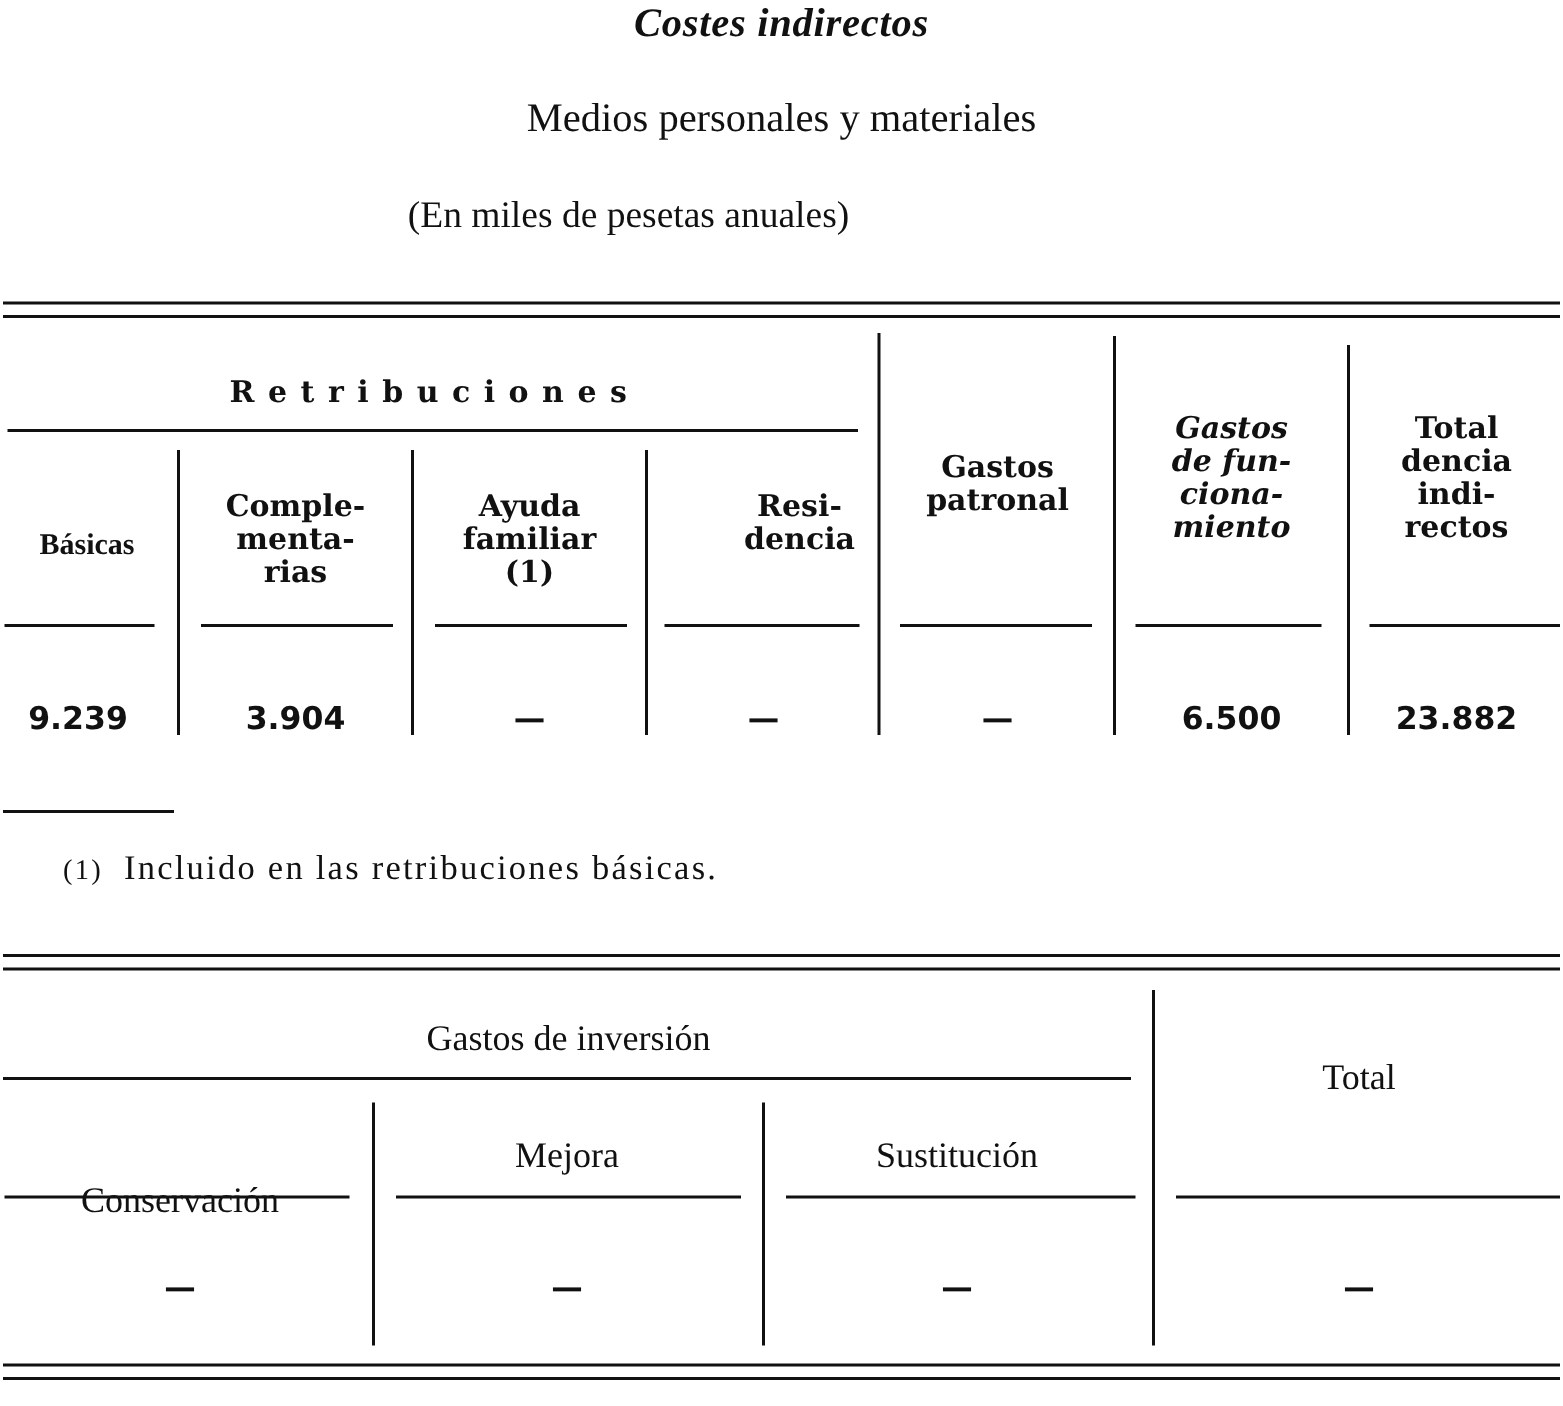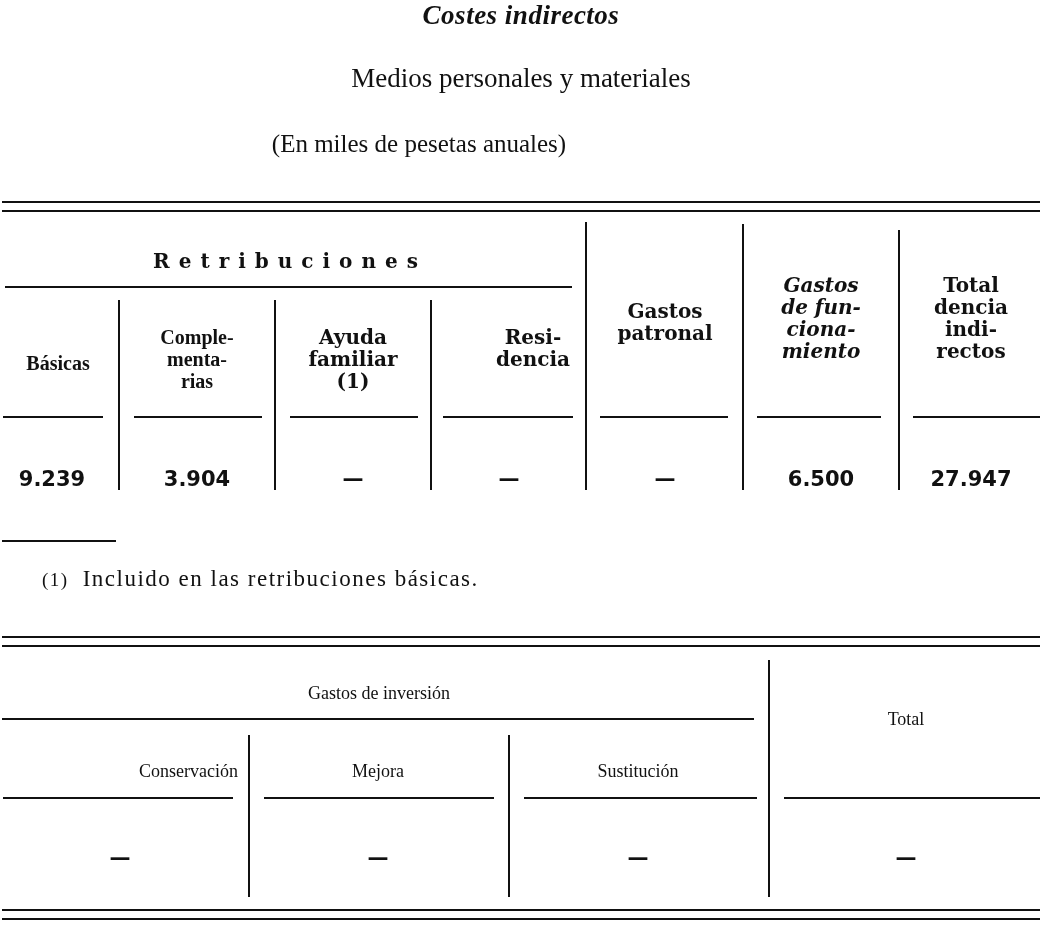--- a/index.html
+++ b/index.html
@@ -8,21 +8,21 @@
   .center { text-align: center; }
   .title { top: 0; left: 0; width: 1042px; font-size: 27px; font-style: italic; font-weight: bold; line-height: 30px; top: 0px; font-family: "Liberation Serif", serif; letter-spacing: 0.5px; }
   .sub1 { top: 62px; left: 0; width: 1042px; font-size: 27px; line-height: 32px; font-family: "Liberation Serif", serif; }
   .sub2 { top: 128px; left: 0; width: 838px; font-size: 25px; line-height: 32px; font-family: "Liberation Serif", serif; }
   .hline { position: absolute; height: 2px; background: #111; }
   .vline { position: absolute; width: 2px; background: #111; }
   .hdr { position: absolute; font-family: "DejaVu Serif", serif; font-size: 20px; line-height: 22px; text-align: center; font-weight: bold; }
   .val { position: absolute; font-family: "DejaVu Sans", sans-serif; font-size: 21px; font-weight: bold; text-align: center; line-height: 24px; }
   .spaced { letter-spacing: 9px; }
   .foot { position: absolute; font-family: Liberation Serif, serif; font-size: 23px; letter-spacing: 1.5px; }
-  .hdr2 { position: absolute; font-family: "Liberation Serif", serif; font-size: 18px; text-align: center; line-height: 26px; }
+  .hdr2 { position: absolute; font-family: "Liberation Serif", serif; font-size: 24px; text-align: center; line-height: 26px; }
 </style>
 </head>
 <body>
 
 <div class="abs center title" style="top:0px;">Costes indirectos</div>
 <div class="abs center sub1">Medios personales y materiales</div>
 <div class="abs center sub2">(En miles de pesetas anuales)</div>
 
 <div>
 
@@ -35,21 +35,21 @@
   <div class="vline" style="top:300px; left:118px; height:190px;"></div>
   <div class="vline" style="top:300px; left:274px; height:190px;"></div>
   <div class="vline" style="top:300px; left:430px; height:190px;"></div>
   <div class="vline" style="top:222px; left:585px; height:268px;"></div>
   <div class="vline" style="top:224px; left:742px; height:266px;"></div>
   <div class="vline" style="top:230px; left:898px; height:260px;"></div>
 
   <div class="hdr" style="top:352px; left:2px; width:112px;font-family:Liberation Serif, serif;">
     <div>Básicas</div>
   </div>
-  <div class="hdr" style="top:326px; left:122px; width:150px;font-family:Liberation Serif, serif;">
+  <div class="hdr" style="top:326px; left:122px; width:150px;">
     <div>Comple-</div>
     <div>menta-</div>
     <div>rias</div>
   </div>
   <div class="hdr" style="top:326px; left:278px; width:150px;">
     <div>Ayuda</div>
     <div>familiar</div>
     <div>(1)</div>
   </div>
   <div class="hdr" style="top:326px; left:458px; width:150px;">
@@ -81,41 +81,41 @@
   <div class="hline" style="top:416px; left:757px; width:124px;"></div>
   <div class="hline" style="top:416px; left:913px; width:127px;"></div>
 
   <div>
     <div class="val" style="top:467px; left:2px; width:100px;">9.239</div>
     <div class="val" style="top:467px; left:122px; width:150px;">3.904</div>
     <div class="val" style="top:467px; left:278px; width:150px;">—</div>
     <div class="val" style="top:467px; left:434px; width:150px;">—</div>
     <div class="val" style="top:467px; left:589px; width:152px;">—</div>
     <div class="val" style="top:467px; left:746px; width:150px;">6.500</div>
-    <div class="val" style="top:467px; left:902px; width:138px;">27.947</div>
+    <div class="val" style="top:467px; left:902px; width:138px;">23.882</div>
   </div>
 </div>
 
 <div class="hline" style="top:540px; left:2px; width:114px;"></div>
 <div class="foot" style="top:566px; left:42px;">
   <span style="font-size:19px; margin-right:14px;">(1)</span><span>Incluido en las retribuciones básicas.</span>
 </div>
 
 <div>
   <div class="hline" style="top:636px; left:2px; width:1038px;"></div>
   <div class="hline" style="top:645px; left:2px; width:1038px;"></div>
 
   <div class="hdr2" style="top:680px; left:2px; width:754px;">Gastos de inversión</div>
   <div class="hline" style="top:718px; left:2px; width:752px;"></div>
 
   <div class="vline" style="top:735px; left:248px; height:162px;"></div>
   <div class="vline" style="top:735px; left:508px; height:162px;"></div>
   <div class="vline" style="top:660px; left:768px; height:237px;"></div>
 
-  <div class="hdr2" style="top:758px; left:2px; width:236px;text-align:right;">Conservación</div>
+  <div class="hdr2" style="top:788px; left:2px; width:236px;">Conservación</div>
   <div class="hdr2" style="top:758px; left:252px; width:252px;">Mejora</div>
   <div class="hdr2" style="top:758px; left:512px; width:252px;">Sustitución</div>
   <div class="hdr2" style="top:706px; left:772px; width:268px;">Total</div>
 
   <div class="hline" style="top:797px; left:3px; width:230px;"></div>
   <div class="hline" style="top:797px; left:264px; width:230px;"></div>
   <div class="hline" style="top:797px; left:524px; width:233px;"></div>
   <div class="hline" style="top:797px; left:784px; width:256px;"></div>
 
   <div>

